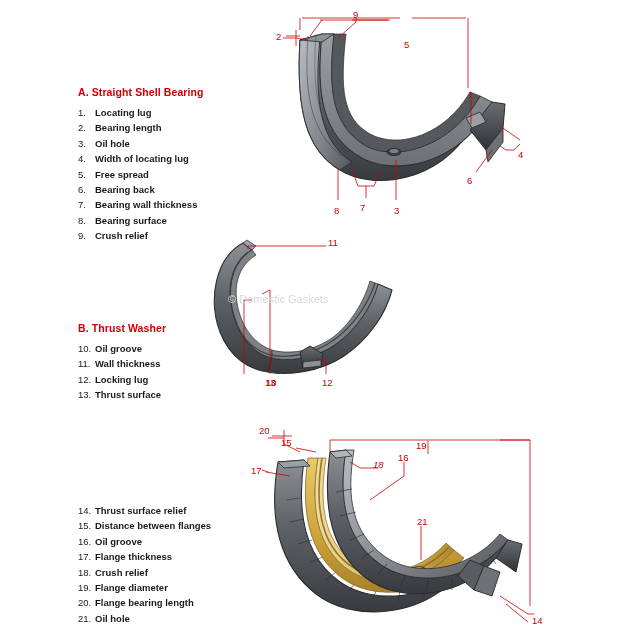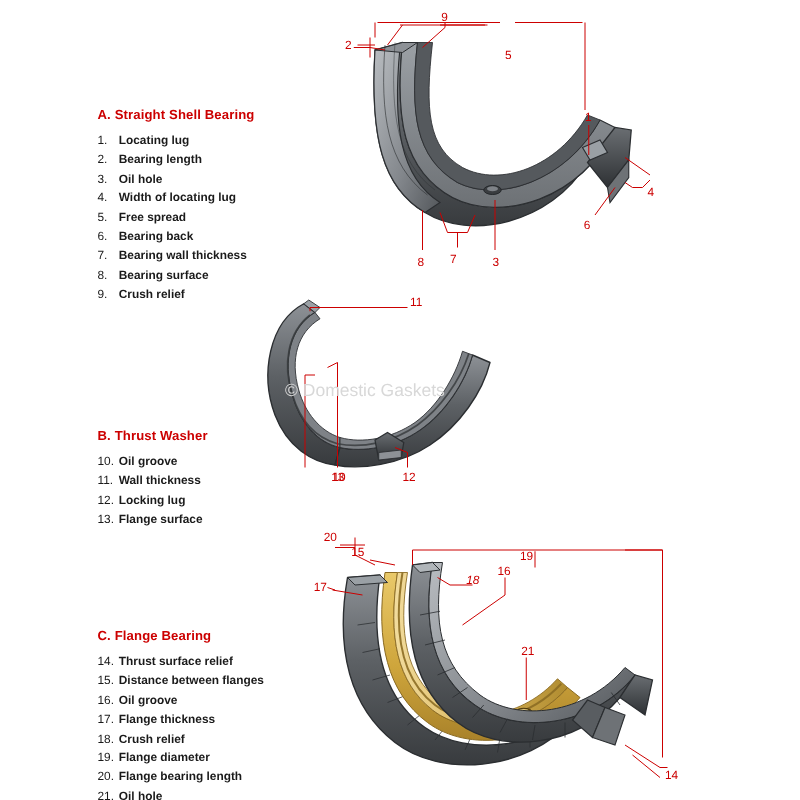--- a/index.html
+++ b/index.html
@@ -48,38 +48,38 @@
     width: 17px;
     flex: 0 0 17px;
     color: #1a1a1a;
   }
   .legend-label {
     flex: 1 1 auto;
     font-weight: bold;
   }
 
   #legend-a { left: 78px; top: 38px; }
-  #legend-b { left: 78px; top: 295px; }
+  #legend-b { left: 78px; top: 274px; }
   #legend-c { left: 78px; top: 455px; }
 
   
   .art {
     position: absolute;
     left: 0;
     top: 0;
     width: 640px;
     height: 640px;
     pointer-events: none;
   }
 
   .watermark {
     position: absolute;
     left: 228px;
-    top: 304px;
-    font-size: 14px;
+    top: 293px;
+    font-size: 11px;
     color: #d8d8d8;
     font-family: "Liberation Sans", sans-serif;
     white-space: nowrap;
   }
 
   
   .callout {
     position: absolute;
     font-size: 9.5px;
     color: #cc0000;
@@ -362,27 +362,26 @@
       <li class="legend-item">
         <span class="legend-num">11.</span>
         <span class="legend-label">Wall thickness</span>
       </li>
       <li class="legend-item">
         <span class="legend-num">12.</span>
         <span class="legend-label">Locking lug</span>
       </li>
       <li class="legend-item">
         <span class="legend-num">13.</span>
-        <span class="legend-label">Flange surface</span>
+        <span class="legend-label">Thrust surface</span>
       </li>
     </ul>
   </div>
 
   <div class="legend" id="legend-c">
-    <div class="legend-title">C. Flange Bearing</div>
     <ul class="legend-list">
       <li class="legend-item">
         <span class="legend-num">14.</span>
         <span class="legend-label">Thrust surface relief</span>
       </li>
       <li class="legend-item">
         <span class="legend-num">15.</span>
         <span class="legend-label">Distance between flanges</span>
       </li>
       <li class="legend-item">

